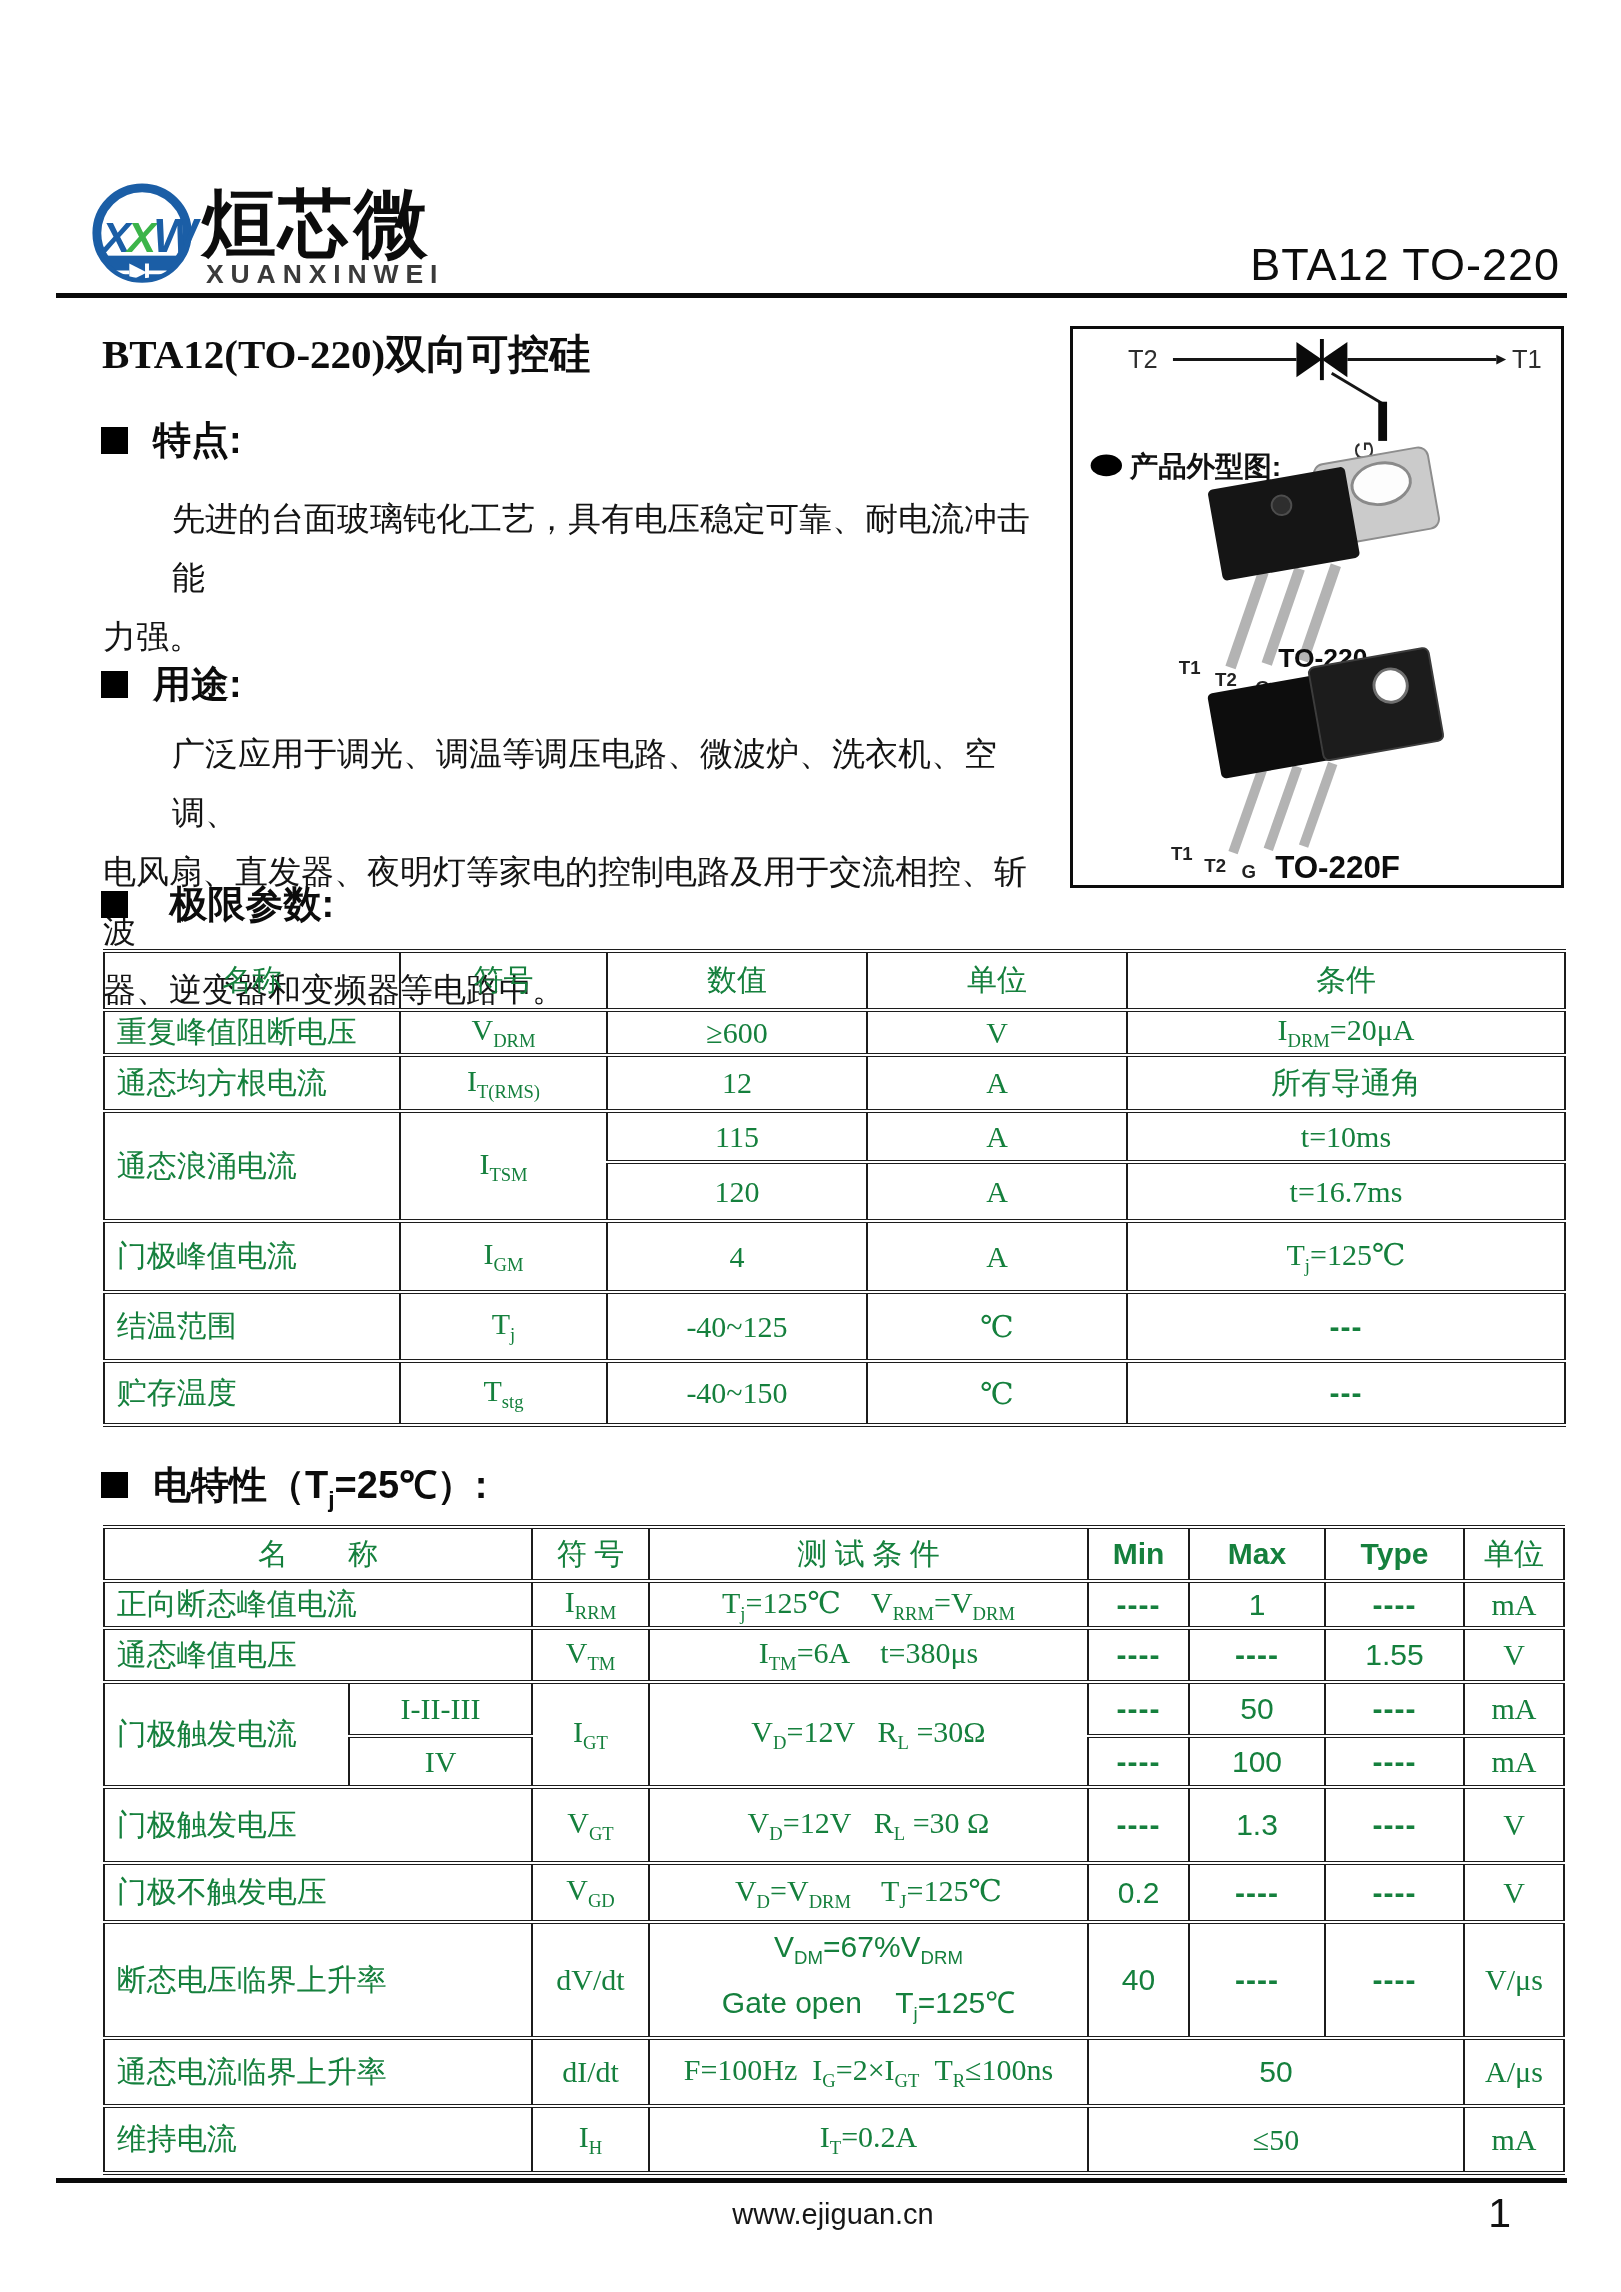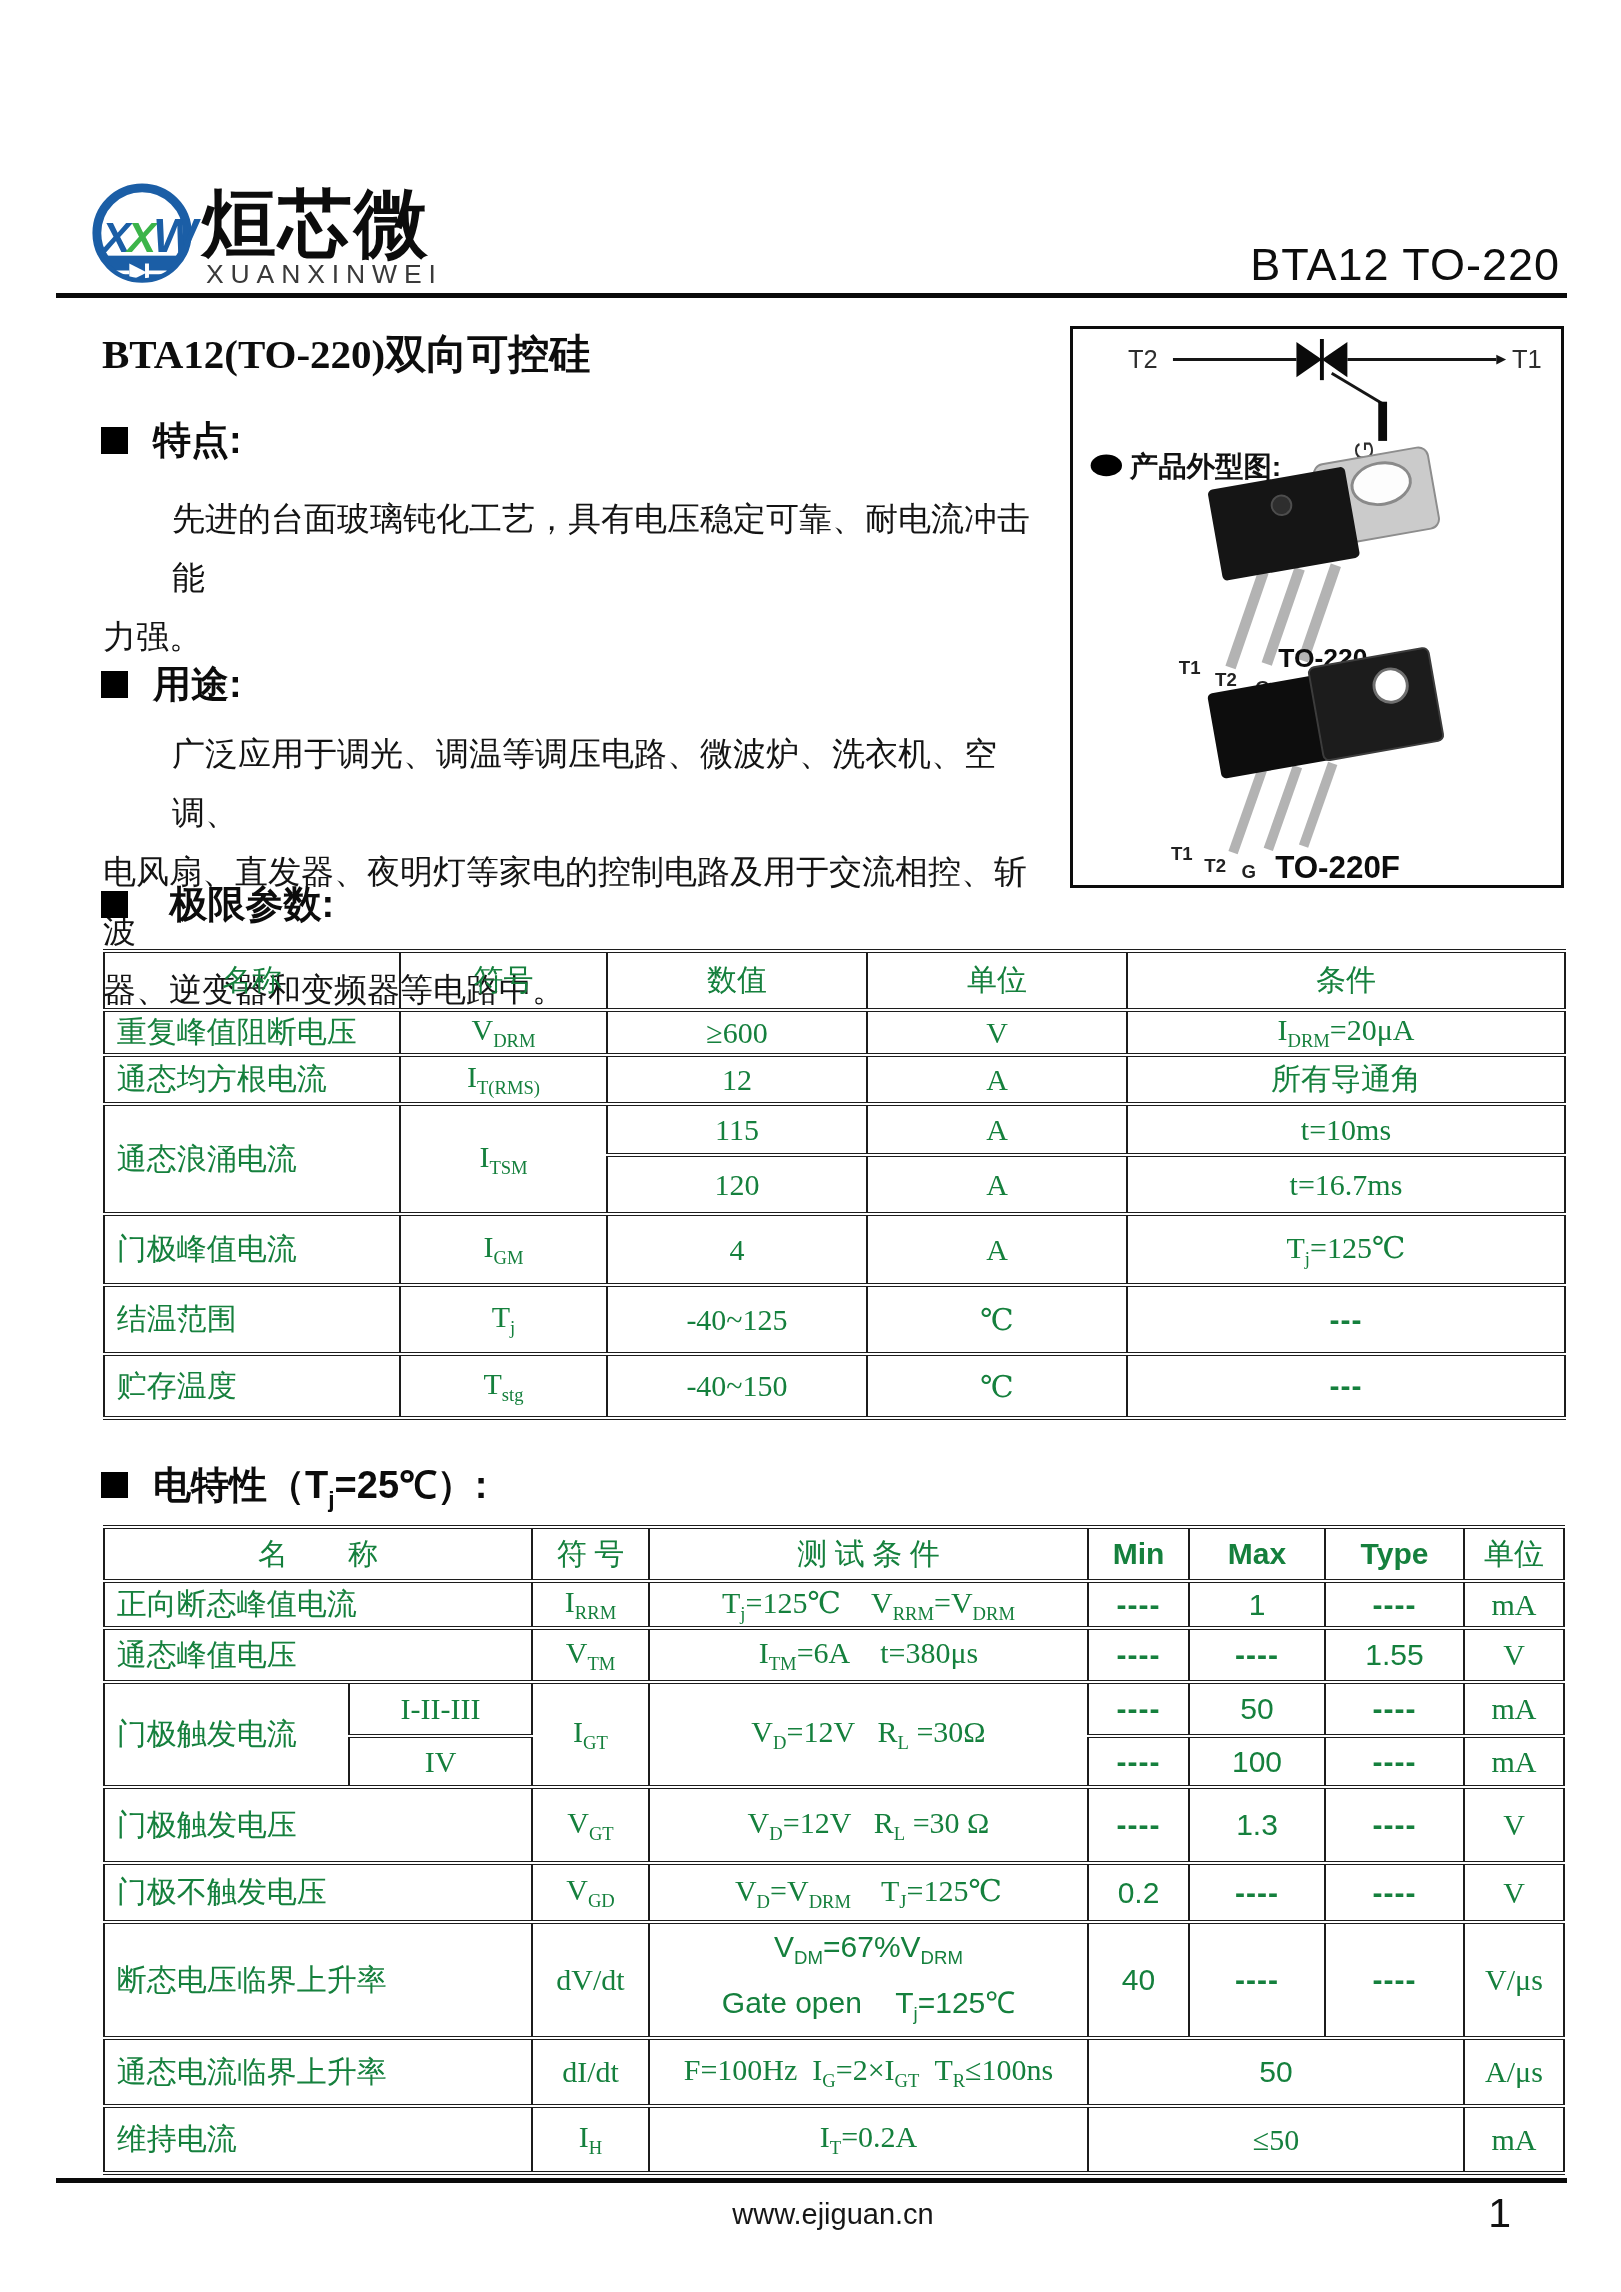--- a/index.html
+++ b/index.html
@@ -5,21 +5,21 @@
   html,body{margin:0;padding:0;background:#e8e8e8;}
   .page{
     position:relative;width:1621px;height:2293px;margin:0 auto;background:#ffffff;
     font-family:"Liberation Serif","DejaVu Serif",serif;color:#111;overflow:hidden;
   }
   
   .logo-wrap{position:absolute;left:88px;top:159px;width:549px;height:147px;}
   .logo-svg{position:absolute;left:0;top:17.6px;}
   .logo-zh{position:absolute;left:114px;top:15.7px;font-size:74px;font-weight:bold;
            font-family:"Liberation Sans",sans-serif;color:#0c0c0c;letter-spacing:2px;}
-  .logo-en{position:absolute;left:118px;top:100px;font-size:26.5px;font-weight:normal;
+  .logo-en{position:absolute;left:118px;top:100px;font-size:26.5px;font-weight:bold;
            font-family:"Liberation Sans",sans-serif;color:#3a3a3a;letter-spacing:6.9px;}
   .part-title{position:absolute;right:61px;top:239px;font-size:45px;color:#0d0d0d;
               font-family:"Liberation Sans",sans-serif;letter-spacing:1px;}
   .head-rule{position:absolute;left:56px;top:293px;width:1511px;height:4.9px;background:#0a0a0a;}
   
   .doc-heading{position:absolute;left:102px;top:327px;font-size:41px;font-weight:700;color:#0d0d0d;}
   
   .sec{position:absolute;left:101px;display:flex;align-items:center;gap:25.5px;
        font-family:"Liberation Sans",sans-serif;font-weight:bold;font-size:38px;color:#0c0c0c;}
   .sq{width:26.5px;height:26.5px;background:#000;flex:0 0 auto;}
@@ -173,21 +173,21 @@
       <td>单位</td>
       <td>条件</td>
     </tr>
     <tr style="height:40px">
       <td class="nm">重复峰值阻断电压</td>
       <td>V<sub>DRM</sub></td>
       <td>≥600</td>
       <td>V</td>
       <td>I<sub>DRM</sub>=20μA</td>
     </tr>
-    <tr style="height:49px">
+    <tr style="height:56px">
       <td class="nm">通态均方根电流</td>
       <td>I<sub>T(RMS)</sub></td>
       <td>12</td>
       <td>A</td>
       <td>所有导通角</td>
     </tr>
     <tr style="height:51px">
       <td class="nm" rowspan="2">通态浪涌电流</td>
       <td rowspan="2">I<sub>TSM</sub></td>
       <td>115</td>

